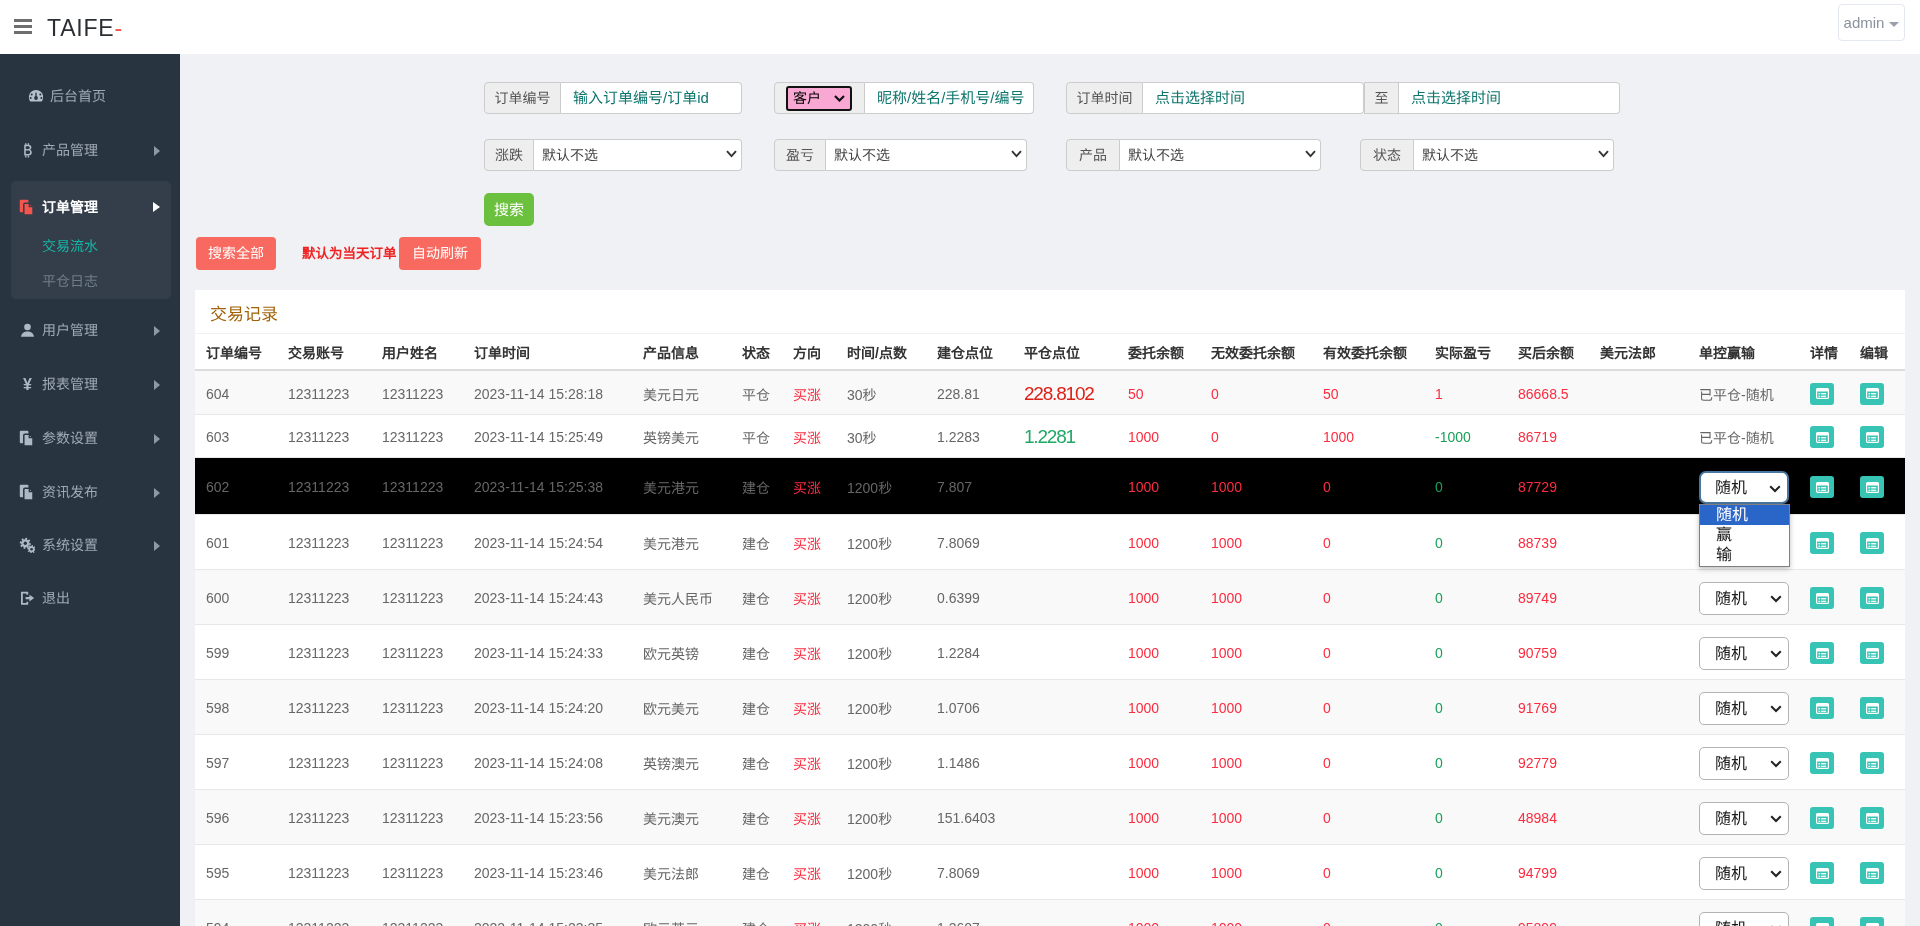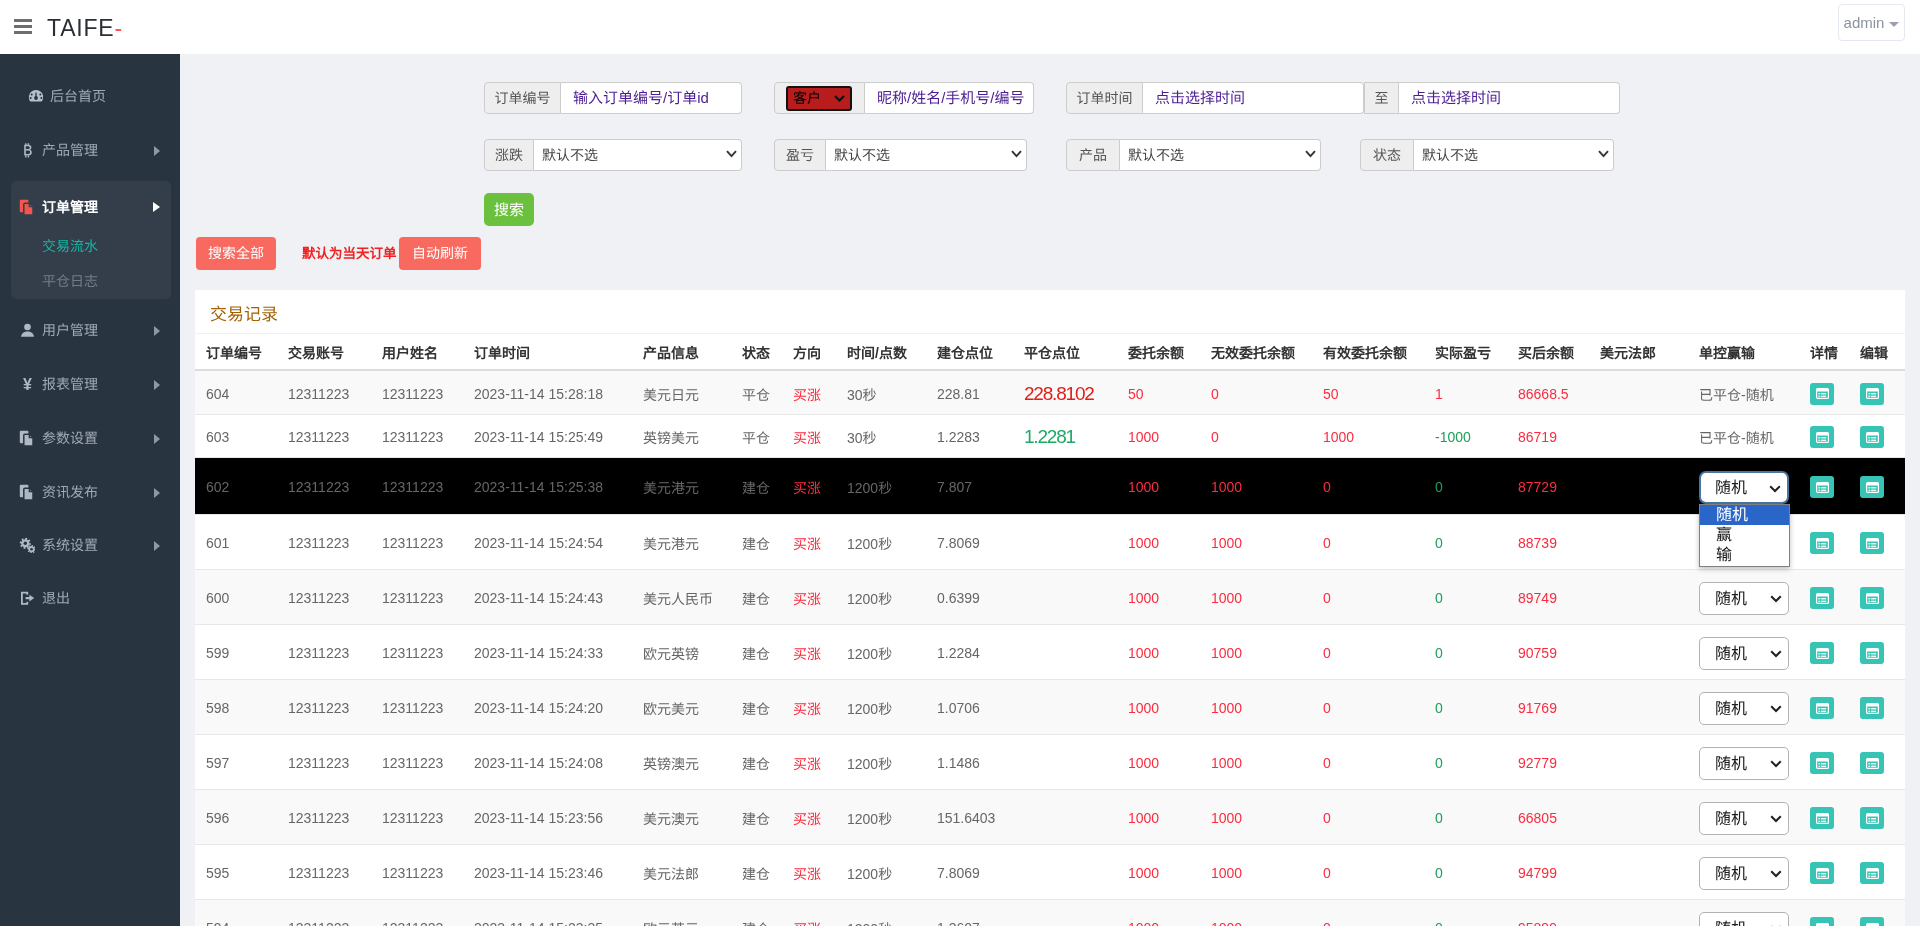--- a/index.html
+++ b/index.html
@@ -19,21 +19,21 @@
 
 #side { left:0; top:54px; width:180px; height:872px; background:#293441; z-index:4; }
 .mi { position:absolute; left:0; width:180px; height:40px; line-height:40px; color:#9fa9b5; font-size:14px; }
 .mi .ic { position:absolute; left:19px; top:12px; width:18px; height:18px; color:#aeb9c4; line-height:0; }
 .mi .ic svg { display:block; }
 .mi .tx { position:absolute; left:42px; top:0; }
 .mi .ar { position:absolute; right:20px; top:16px; width:0; height:0; border-top:5px solid transparent; border-bottom:5px solid transparent; border-left:6px solid #8d99a6; }
 #actblock { left:11px; top:127px; width:160px; height:118px; background:#343e4b; border-radius:5px; }
 
 .lbl { position:absolute; height:32px; line-height:30px; background:#eeeeee; border:1px solid #cccccc; color:#555; font-size:14px; text-align:center; border-radius:4px 0 0 4px; z-index:1; }
-.inp { position:absolute; height:32px; line-height:30px; background:#fff; border:1px solid #cccccc; border-left:none; color:#4c1d95; font-size:15px; padding-left:12px; border-radius:0 4px 4px 0; }
+.inp { position:absolute; height:32px; line-height:30px; background:#fff; border:1px solid #cccccc; border-left:none; color:#0f766e; font-size:15px; padding-left:12px; border-radius:0 4px 4px 0; }
 .sel2 { position:absolute; height:32px; line-height:30px; background:#fff; border:1px solid #cccccc; border-left:none; color:#444; font-size:14px; padding-left:8px; border-radius:0 4px 4px 0; }
 .chev { position:absolute; right:4px; top:10px; width:11px; height:8px; }
 .chev svg, .chevs svg { display:block; }
 
 .btnred { position:absolute; height:33px; background:#f8695f; border-radius:4px; color:#fff; font-size:14px; text-align:center; line-height:33px; }
 #panel { left:195px; top:290px; width:1710px; height:680px; background:#fff; }
 #ptitle { position:absolute; left:15px; top:10px; font-size:17px; color:#a16207; }
 #phead { position:absolute; left:0; top:0; width:100%; height:44px; border-bottom:1px solid #f1f1f1; }
 table { border-collapse:collapse; table-layout:fixed; width:1710px; position:absolute; top:45px; left:0; }
 th { text-align:left; font-size:14px; color:#333; padding:0 0 0 11px; border-bottom:2px solid #dcdcdc; height:35px; font-weight:bold; white-space:nowrap; }
@@ -164,21 +164,21 @@
             <path d="M2 1.8h7.2v3H7.4V3.6H3.8v9.4h3.6v-1.2h1.8v3H2z" fill="#aeb9c4"></path>
             <path d="M10.4 4.8l4.8 3.3-4.8 3.3V9.2H6.6V7.0h3.8z" fill="#aeb9c4"></path>
           </svg>
         </span>
         <span class="tx" style="">退出</span>
       </div>
     </div>
 <div class="lbl" style="left:484px; top:82px; width:77px;">订单编号</div>
 <div class="inp" style="left:561px; top:82px; width:181px;">输入订单编号/订单id</div>
 <div class="lbl" style="left:774px; top:82px; width:91px;"></div>
-<div class="abs" style="left:786px; top:86px; width:66px; height:25px; background:#b91c1c;border:2px solid #111; border-radius:3px; z-index:2; line-height:21px; font-size:14px; color:#000;padding-left:5px;">客户<span style="position:absolute; right:5px; top:7px; line-height:0;"><svg width="11" height="7" viewBox="0 0 11 7">
+<div class="abs" style="left:786px; top:86px; width:66px; height:25px; background:#f9a8d4;border:2px solid #111; border-radius:3px; z-index:2; line-height:21px; font-size:14px; color:#000;padding-left:5px;">客户<span style="position:absolute; right:5px; top:7px; line-height:0;"><svg width="11" height="7" viewBox="0 0 11 7">
           <path d="M1 1l4.5 4.5L10 1" stroke="#111" stroke-width="2.2" fill="none"></path>
         </svg></span></div>
 <div class="inp" style="left:865px; top:82px; width:169px;">昵称/姓名/手机号/编号</div>
 <div class="lbl" style="left:1066px; top:82px; width:77px;">订单时间</div>
 <div class="inp" style="left:1143px; top:82px; width:221px;">点击选择时间</div>
 <div class="lbl" style="left:1364px; top:82px; width:35px; border-radius:0;">至</div>
 <div class="inp" style="left:1399px; top:82px; width:221px;">点击选择时间</div>
 <div class="lbl" style="left:484px; top:139px; width:50px;">涨跌</div>
 <div class="sel2" style="left:534px; top:139px; width:208px;">默认不选<span class="chev">
         <svg width="11" height="8" viewBox="0 0 11 8">
@@ -562,21 +562,21 @@
             <td>美元澳元</td>
             <td>建仓</td>
             <td class="red">买涨</td>
             <td>1200秒</td>
             <td>151.6403</td>
             <td></td>
             <td class="red">1000</td>
             <td class="red">1000</td>
             <td class="red">0</td>
             <td><span class="grn" style="color:#1ba05a;">0</span></td>
-            <td class="red">66805</td>
+            <td class="red">48984</td>
             <td></td>
             <td><span class="rowsel">随机<span class="rchev">
                   <svg width="12" height="8" viewBox="0 0 12 8">
                     <path d="M1.2 1.2L6 6l4.8-4.8" stroke="#222" stroke-width="2" fill="none"></path>
                   </svg>
                 </span></span></td>
             <td><span class="tealbtn"><svg width="13" height="11" viewBox="0 0 13 11">
                   <rect x="0.6" y="0.6" width="11.8" height="9.8" rx="1" fill="none" stroke="#fff" stroke-width="1.2"></rect>
                   <rect x="0.6" y="0.6" width="11.8" height="2.8" rx="1" fill="#fff"></rect>
                   <rect x="2.4" y="5.1" width="1.8" height="1.3" fill="#fff"></rect>

